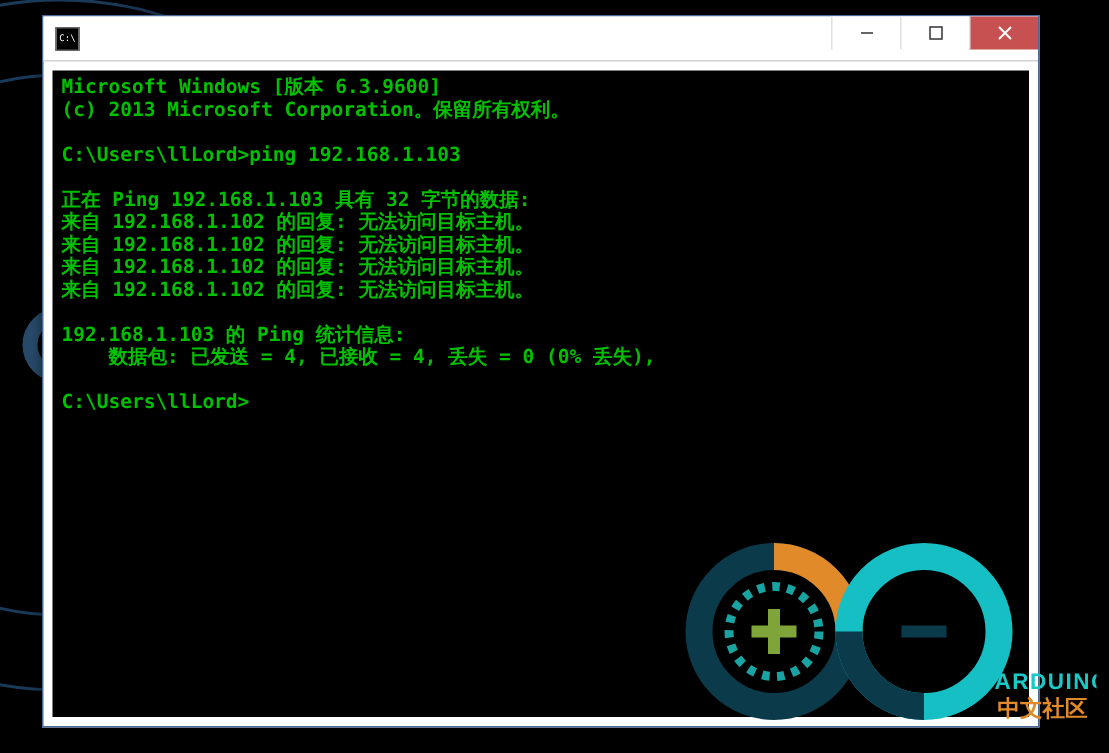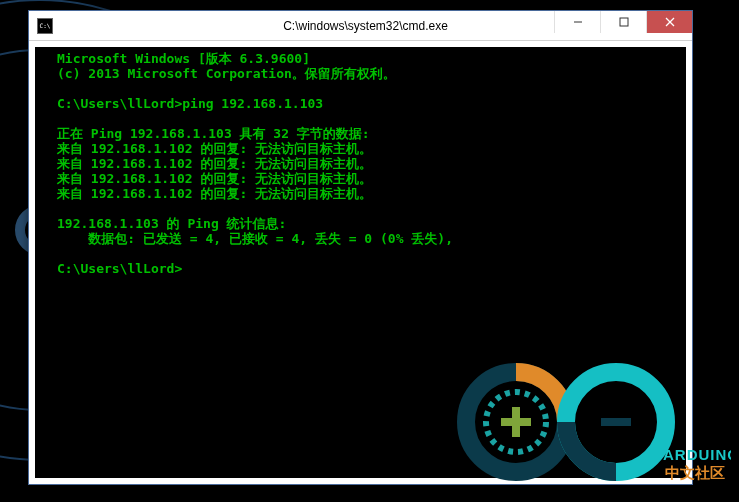--- a/index.html
+++ b/index.html
@@ -75,42 +75,41 @@
     background: #000;
     padding: 4px 6px;
     font-family: "NSimSun","SimSun","Consolas",monospace;
     font-size: 13px;
     line-height: 15px;
     color: #00c000;
     font-weight: bold;
     white-space: pre;
     overflow: hidden;
   }
-  .terminal .line { white-space: pre; margin-left: 16px; }
+  .terminal .line { white-space: pre; }
   .watermark {
     position: absolute;
     right: 8px; bottom: 6px;
     pointer-events: none;
   }
 </style>
 </head>
 <body>
 
 <div class="bg">
   <svg width="739" height="502">
     <circle cx="40" cy="230" r="230" stroke="#1a3a5a" stroke-width="2" fill="none"></circle>
     <circle cx="40" cy="230" r="180" stroke="#1a3a5a" stroke-width="2" fill="none"></circle>
     <circle cx="40" cy="230" r="20" stroke="#284a6a" stroke-width="10" fill="none"></circle>
   </svg>
 </div>
 
 <div class="window">
   <div class="titlebar">
     <div class="appicon"></div>
-    <div class="title">C:\windows\system32\cmd.exe</div>
     <div class="winbtns">
       <div class="winbtn">
         <svg width="10" height="10">
             <line x1="1" y1="5" x2="9" y2="5" stroke="#333" stroke-width="1"></line>
           </svg>
       </div>
       <div class="winbtn">
         <svg width="10" height="10">
             <rect x="1" y="1" width="8" height="8" stroke="#333" stroke-width="1" fill="none"></rect>
           </svg>

